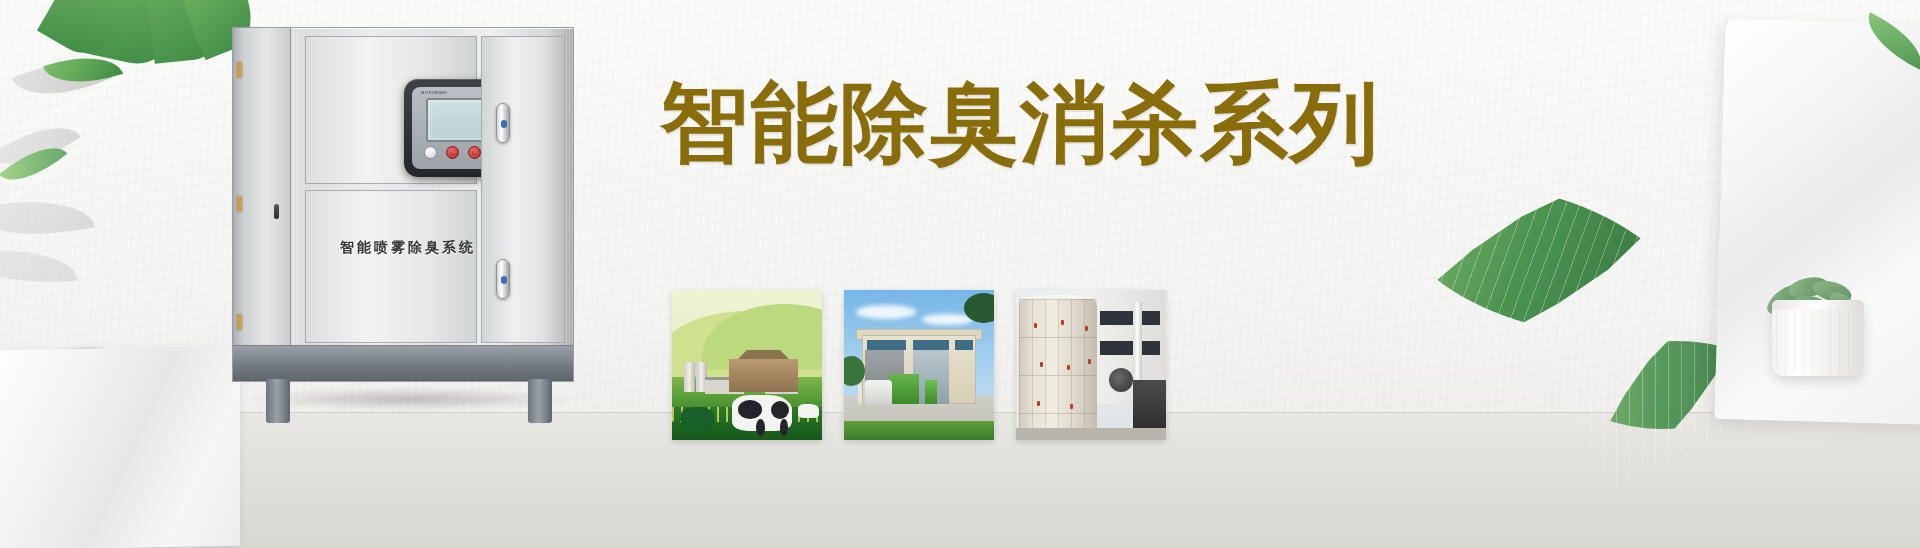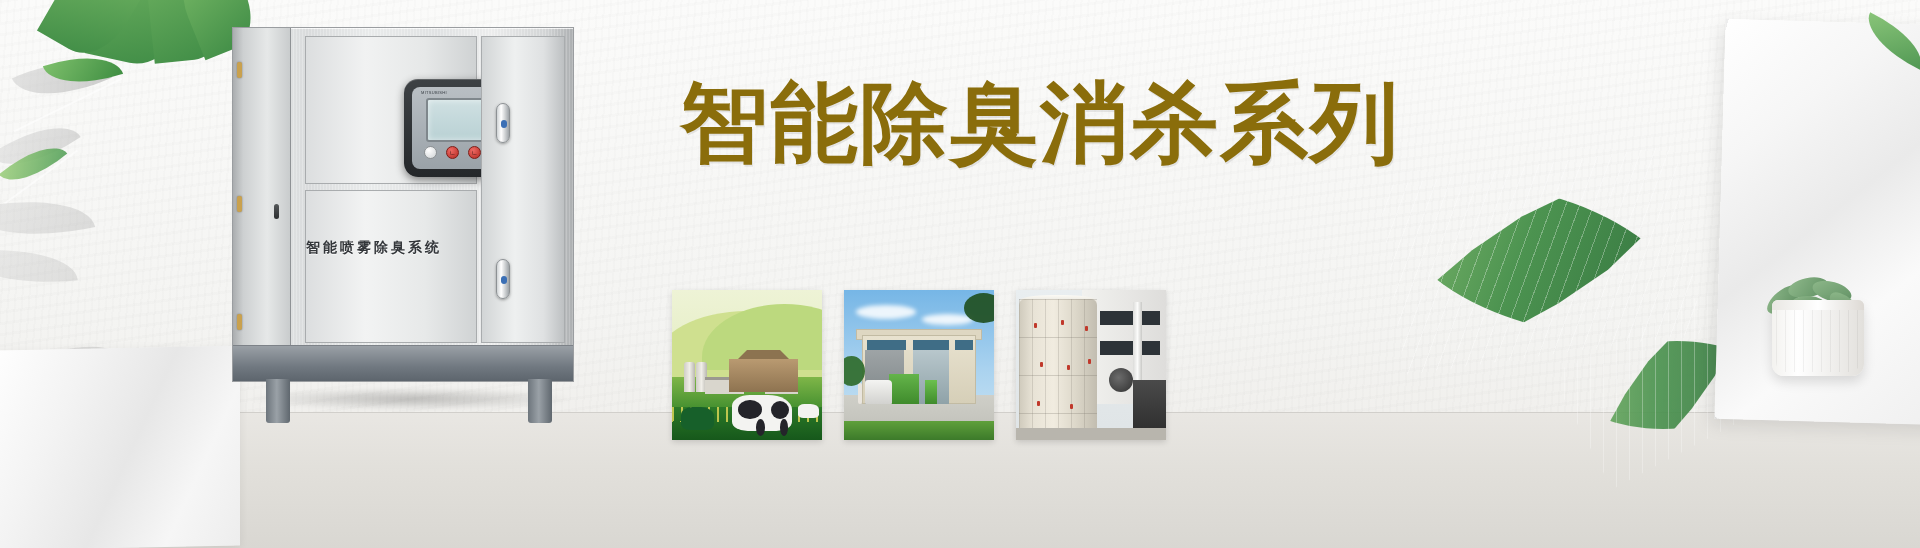--- a/index.html
+++ b/index.html
@@ -161,21 +161,21 @@
     position:absolute; left:72px; top:8px; right:96px; height:148px;
     background: linear-gradient(90deg,#dcdedf,#f1f2f2 35%,#e6e8e8 70%,#cfd2d3);
     border:1px solid #a9acae;
   }
   .door-bot{
     position:absolute; left:72px; top:162px; right:96px; bottom:38px;
     background: linear-gradient(90deg,#dcdedf,#f2f3f3 35%,#e7e9e9 70%,#d0d3d4);
     border:1px solid #a9acae;
   }
   .cab-label{
-    position:absolute; left:0; right:0; top:48px; text-align:left;
+    position:absolute; left:0; right:0; top:48px; text-align:right;
     font-size:14px; letter-spacing:3px; color:#33363a; font-weight:700;
     font-family:"DejaVu Sans","Liberation Sans",sans-serif;
     text-shadow:0 1px 0 rgba(255,255,255,.7);
   }
 
   
   .door-right{
     position:absolute; right:8px; top:8px; width:84px; bottom:38px;
     background: linear-gradient(90deg,#d2d5d6,#eef0f0 40%,#dfe1e2 75%,#bdc0c2);
     border:1px solid #a9acae;
@@ -251,21 +251,21 @@
     position:absolute; left:0; right:0; bottom:0; height:36px;
     background:linear-gradient(180deg,#9aa0a6,#707880 60%,#5d656d);
     border-top:1px solid #7d8288;
   }
   .leg{ position:absolute; width:24px; height:44px;
     background:linear-gradient(90deg,#6d757c,#9aa1a7 45%,#5f676e);
     border-radius:0 0 3px 3px; }
 
   
   .headline{
-    position:absolute; left:680px; top:72px; width:680px; height:100px;
+    position:absolute; left:660px; top:72px; width:680px; height:100px;
     font-family:"DejaVu Serif","Liberation Serif",serif;
     font-size:88px; line-height:100px; font-weight:bold;
     color:#8a6d0b; letter-spacing:2px; white-space:nowrap;
     text-shadow: 1px 2px 0 rgba(0,0,0,.08);
   }
   .badge{
     position:absolute; left:665px; top:180px;
     background:#5b9fb8; color:#ffffff;
     border-radius:22px;
     padding:9px 26px 11px;

